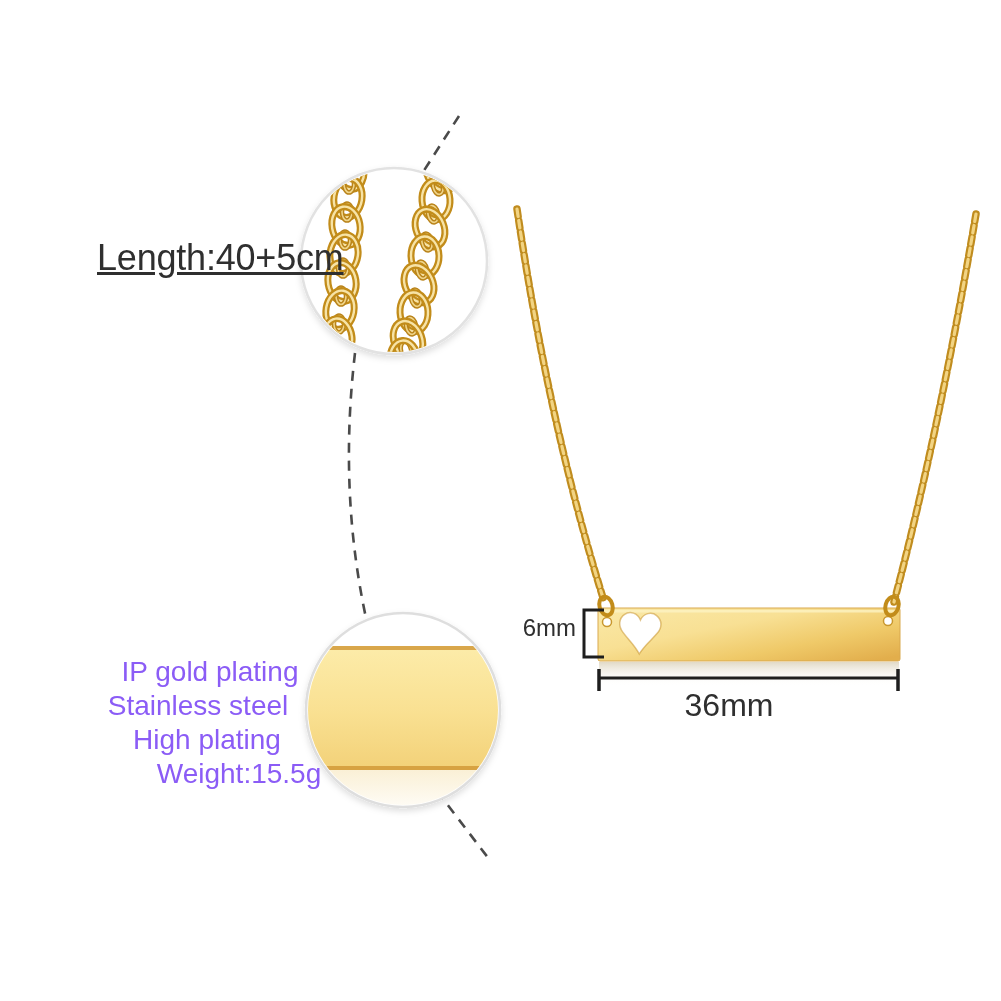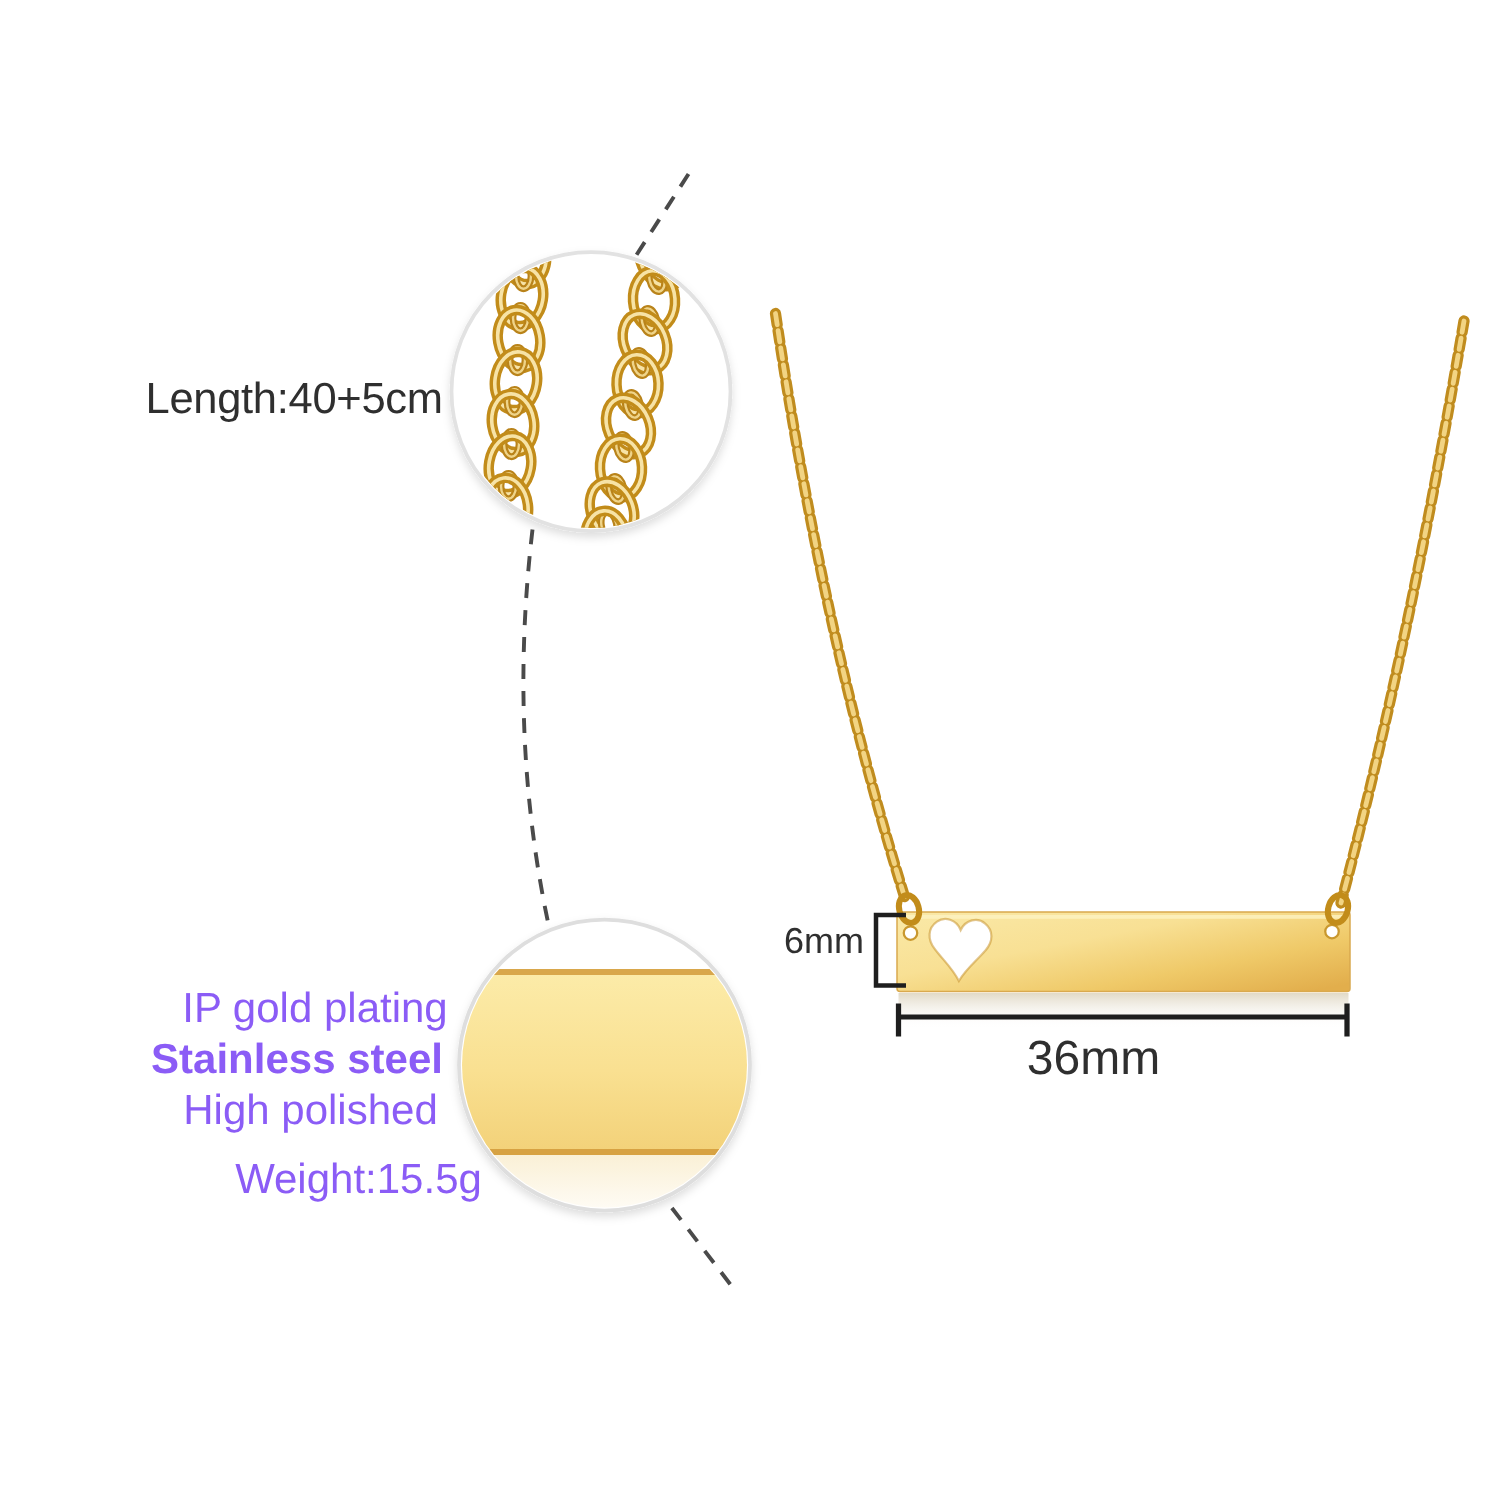--- a/index.html
+++ b/index.html
@@ -1,29 +1,29 @@
 <!DOCTYPE html>
 <html><head>
 <meta charset="utf-8">
 <style>
   html,body{margin:0;padding:0;background:#ffffff;}
   body{font-family:"Liberation Sans", sans-serif;}
   .stage{position:relative;width:1001px;height:1001px;background:#ffffff;overflow:hidden;}
   .stage svg{position:absolute;left:0;top:0;}
   .label{position:absolute;color:#2f2f2f;line-height:1;white-space:nowrap;}
-  .len-label{left:97px;top:252px;font-size:29px;letter-spacing:-0.2px;}
+  .len-label{left:97px;top:240px;font-size:36px;letter-spacing:-0.2px;text-decoration:underline;}
   .h-label{left:460px;top:616px;width:116px;text-align:right;font-size:24px;}
   .w-label{left:658px;top:689px;width:142px;text-align:center;font-size:32px;}
   .materials{position:absolute;left:80px;top:655px;width:262px;text-align:center;
              font-size:28px;color:#8b5cf6;}
   .materials div{height:34px;line-height:34px;}
   .m1{transform:translateX(-1px);}
-  .m2{transform:translateX(-13px);font-weight:bold;}
+  .m2{transform:translateX(-13px);}
   .m3{transform:translateX(-4px);}
-  .m4{transform:translateX(28px);margin-top:12px;}
+  .m4{transform:translateX(28px);}
 </style>
 </head>
 <body>
 
 <div class="stage">
 
   <svg width="1001" height="1001" viewBox="0 0 1001 1001">
     <defs>
       <linearGradient id="barGrad" x1="0%" y1="0%" x2="100%" y2="90%">
         <stop offset="0%" stop-color="#FAE9A8"></stop>
@@ -148,17 +148,17 @@
 
   <div class="label len-label">Length:40+5cm</div>
 
   <div class="label h-label">6mm</div>
 
   <div class="label w-label">36mm</div>
 
   <div class="materials">
     <div class="m1">IP gold plating</div>
     <div class="m2">Stainless steel</div>
-    <div class="m3">High polished</div>
+    <div class="m3">High plating</div>
     <div class="m4">Weight:15.5g</div>
   </div>
 
 </div>
 
 </body></html>

